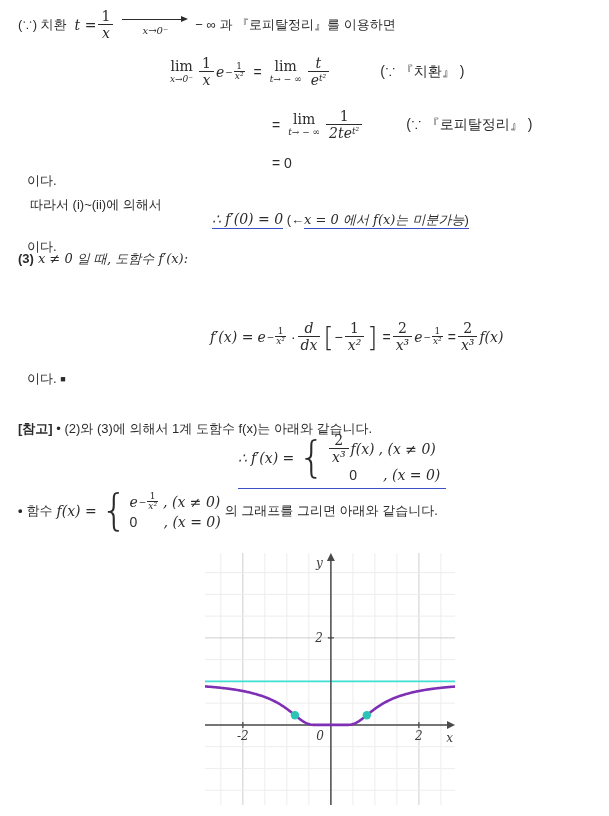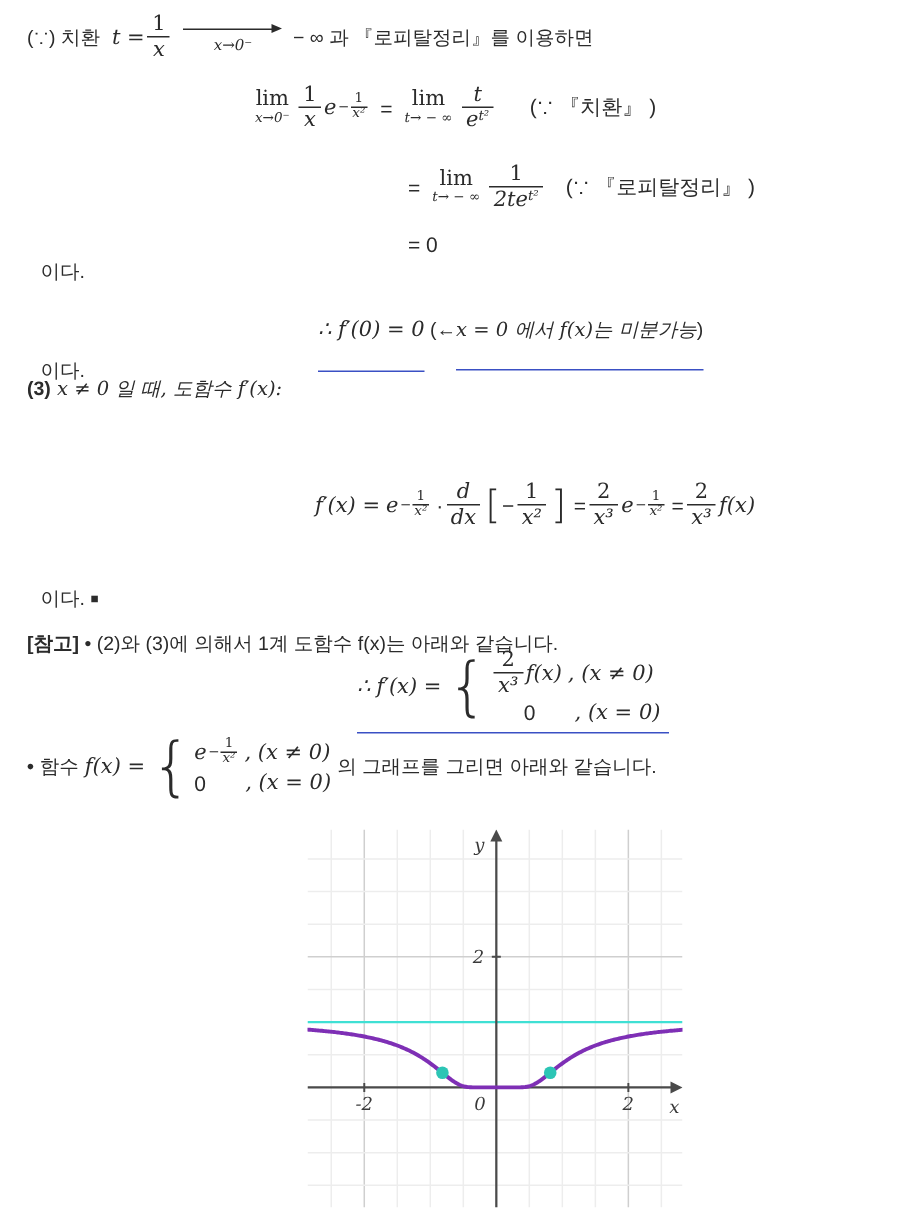--- a/index.html
+++ b/index.html
@@ -33,22 +33,22 @@
      border-top:3.5px solid transparent;border-bottom:3.5px solid transparent;border-left:7px solid #2b2b2b;}
   .xarrow .sub{font-size:10px;line-height:1.1;}
   
   .bbr{font-size:26px;font-weight:300;font-style:normal;font-family:"DejaVu Sans",sans-serif;
        line-height:1;margin:0 1px;}
   .brace{font-size:42px;font-weight:100;font-style:normal;font-family:"DejaVu Sans",sans-serif;
        line-height:0.9;margin-right:2px;transform:scaleY(1.02);}
   .cases{display:inline-flex;flex-direction:column;align-items:flex-start;row-gap:2px;vertical-align:middle;}
   .cases .crow{display:flex;align-items:center;}
   .cases .czero{display:inline-block;min-width:52px;text-align:center;}
-  .blue-ul{border-bottom:1.6px solid var(--blue,#3a50c4);padding-bottom:19px;}
-  .note{margin-left:22px;}
+  .blue-ul{border-bottom:1.6px solid var(--blue,#3a50c4);padding-bottom:1px;}
+  .note{margin-left:49px;}
   .gap8{display:inline-block;width:8px;}
   .gap4{display:inline-block;width:4px;}
   .eqfs{font-size:14px;}
   .graph-wrap{position:absolute;left:205px;top:553px;width:250px;height:252px;}
 </style>
 </head>
 <body>
 
 <div class="page">
 
@@ -102,27 +102,28 @@
     <span>=</span>
     <span class="gap4"></span>
     <span class="lim">
         <span class="w">lim</span>
         <span class="s math">t→ − ∞</span>
       </span>
     <span class="frac math">
         <span class="num up">1</span>
         <span class="den"><span>2te</span><span class="ss">t²</span></span>
       </span>
-    <span class="note" style="margin-left:13px;">(∵ 『로피탈정리』 )</span>
+    <span class="note" style="margin-left:42px;">(∵ 『로피탈정리』 )</span>
   </div>
 
   <div class="blk eqfs" style="left:272px;top:155px;">= 0</div>
 
   <div class="blk" style="left:27px;top:172px;">이다.</div>
 
+  <div class="blk" style="left:30px;top:196px;">따라서 (i)~(ii)에 의해서</div>
 
   <div class="blk" style="left:212px;top:211px;">
     <span class="blue-ul math eqfs">∴  f′(0) = 0</span><span> (←</span><span class="blue-ul"><span class="math">x = 0 에서 f(x)는 미분가능</span><span>)</span></span>
   </div>
 
   <div class="blk" style="left:27px;top:238px;">이다.</div>
 
   <div class="blk" style="left:18px;top:250px;">
     <span class="b">(3)</span><span class="math"> x ≠ 0 일 때, 도함수 f′(x):</span>
   </div>
@@ -168,21 +169,21 @@
       </span>
     <span class="gap4"></span>
     <span>=</span>
     <span class="frac math">
         <span class="num up">2</span>
         <span class="den">x³</span>
       </span>
     <span class="math">f(x)</span>
   </div>
 
-  <div class="blk" style="left:27px;top:370px;margin-top:20px;">
+  <div class="blk" style="left:27px;top:370px;">
     <span>이다.</span>
     <span class="sq">■</span>
   </div>
 
   <div class="blk" style="left:18px;top:420px;">
     <span class="b">[참고]</span><span> • (2)와 (3)에 의해서 1계 도함수 f(x)는 아래와 같습니다.</span>
   </div>
 
   <div class="blk" style="left:238px;top:432px;">
     <span class="blue-ul row eqfs" style="display:inline-flex;padding-bottom:5px;padding-right:6px;">

